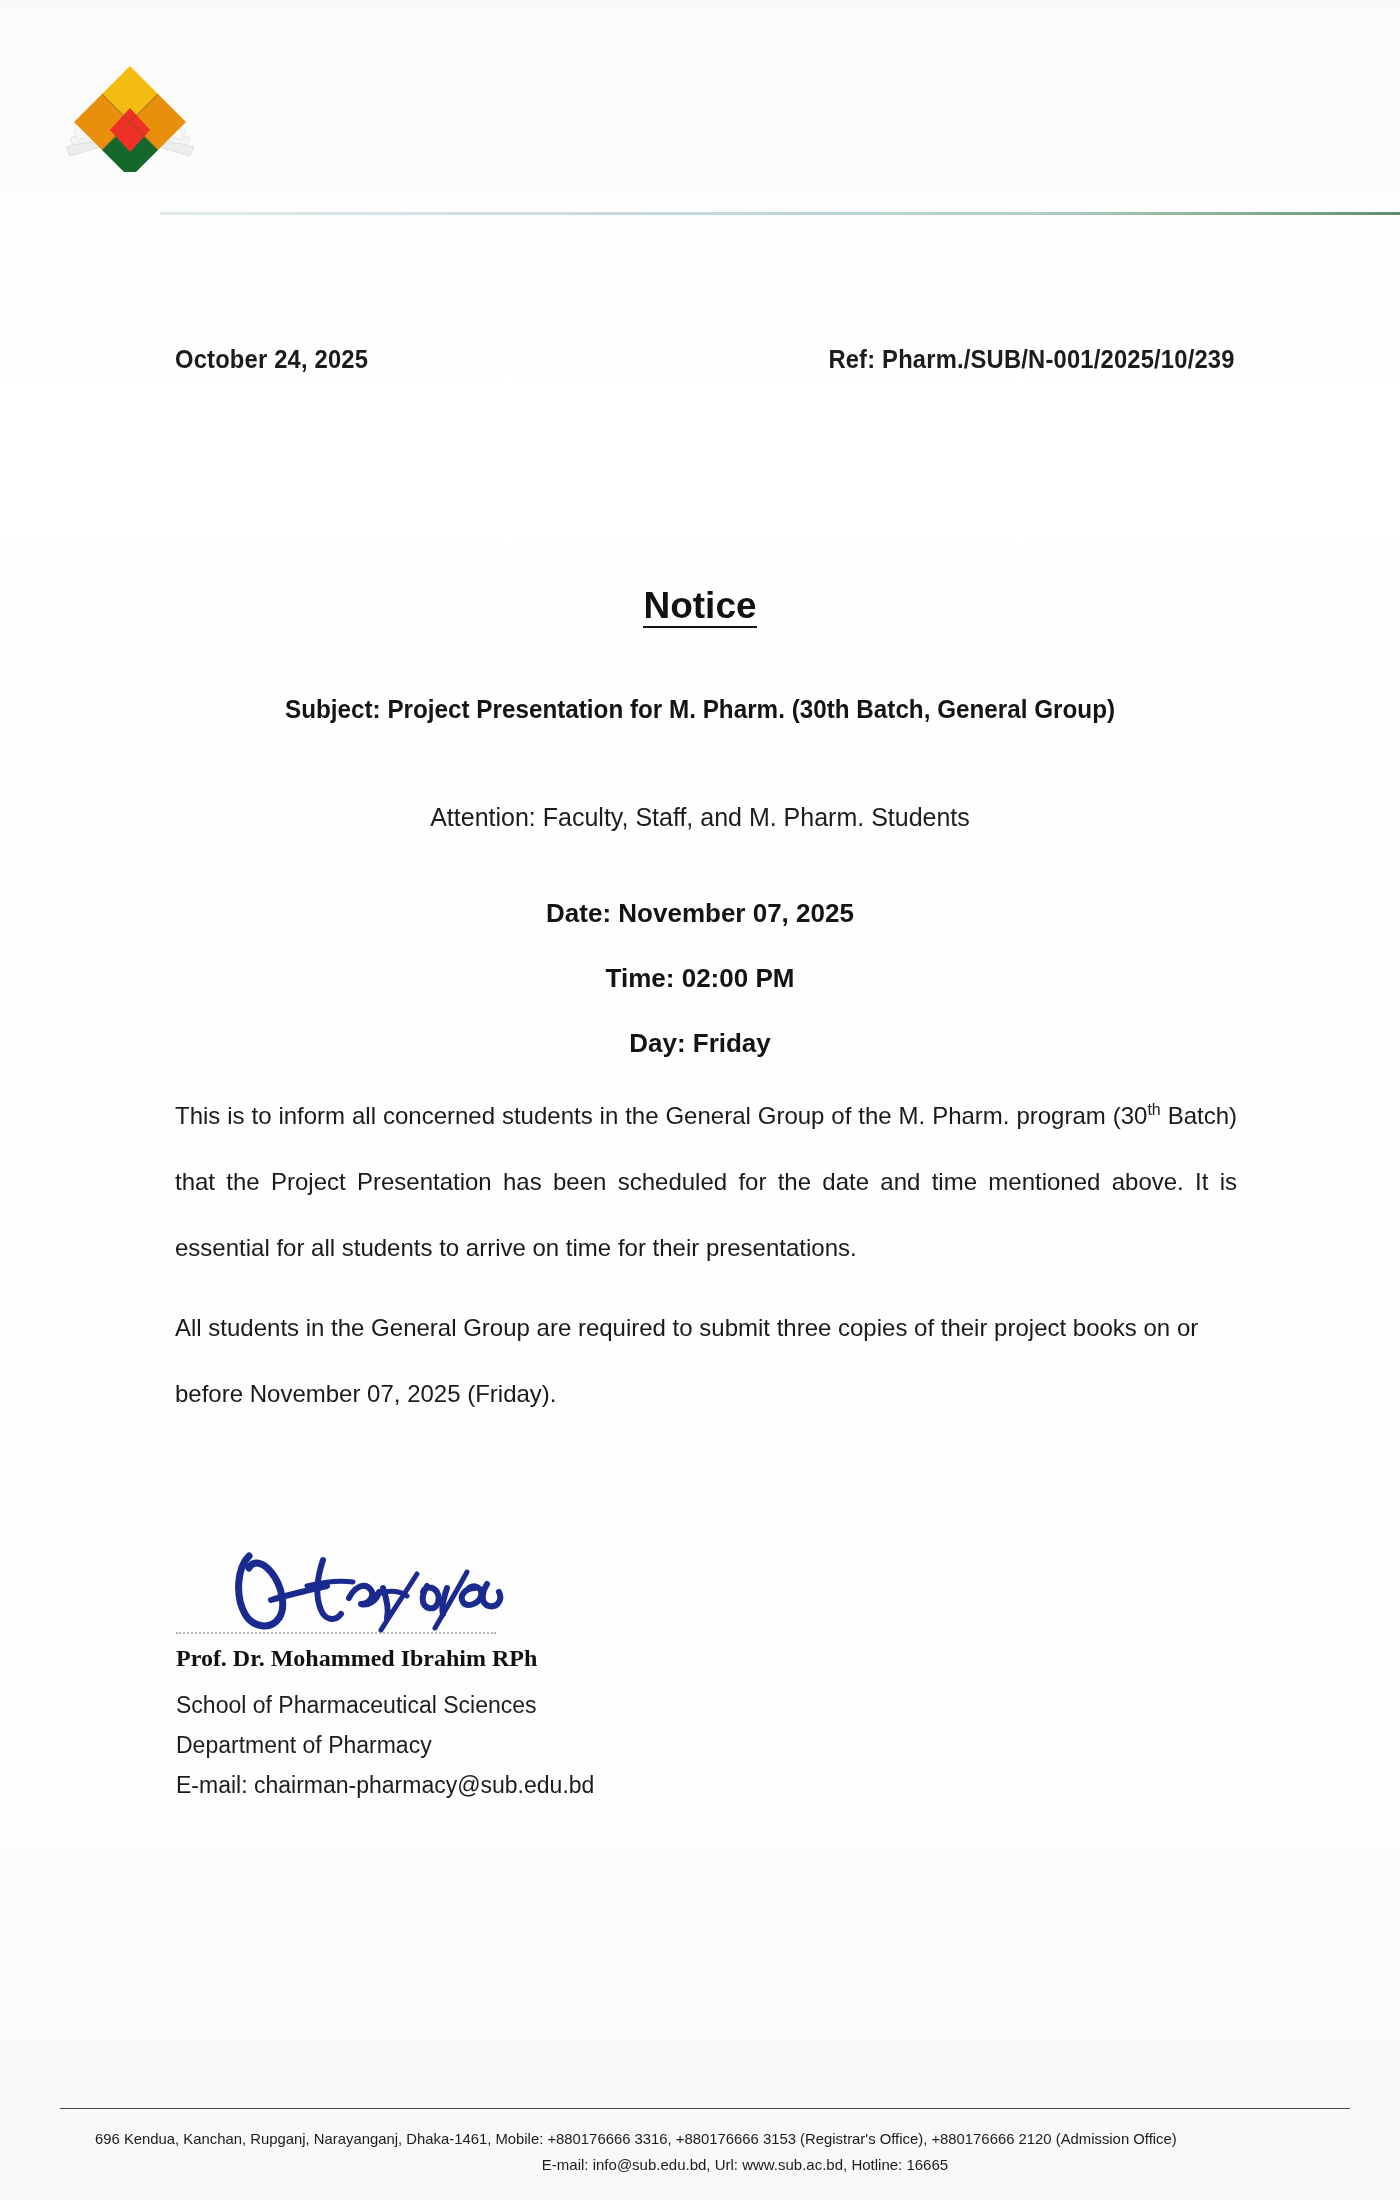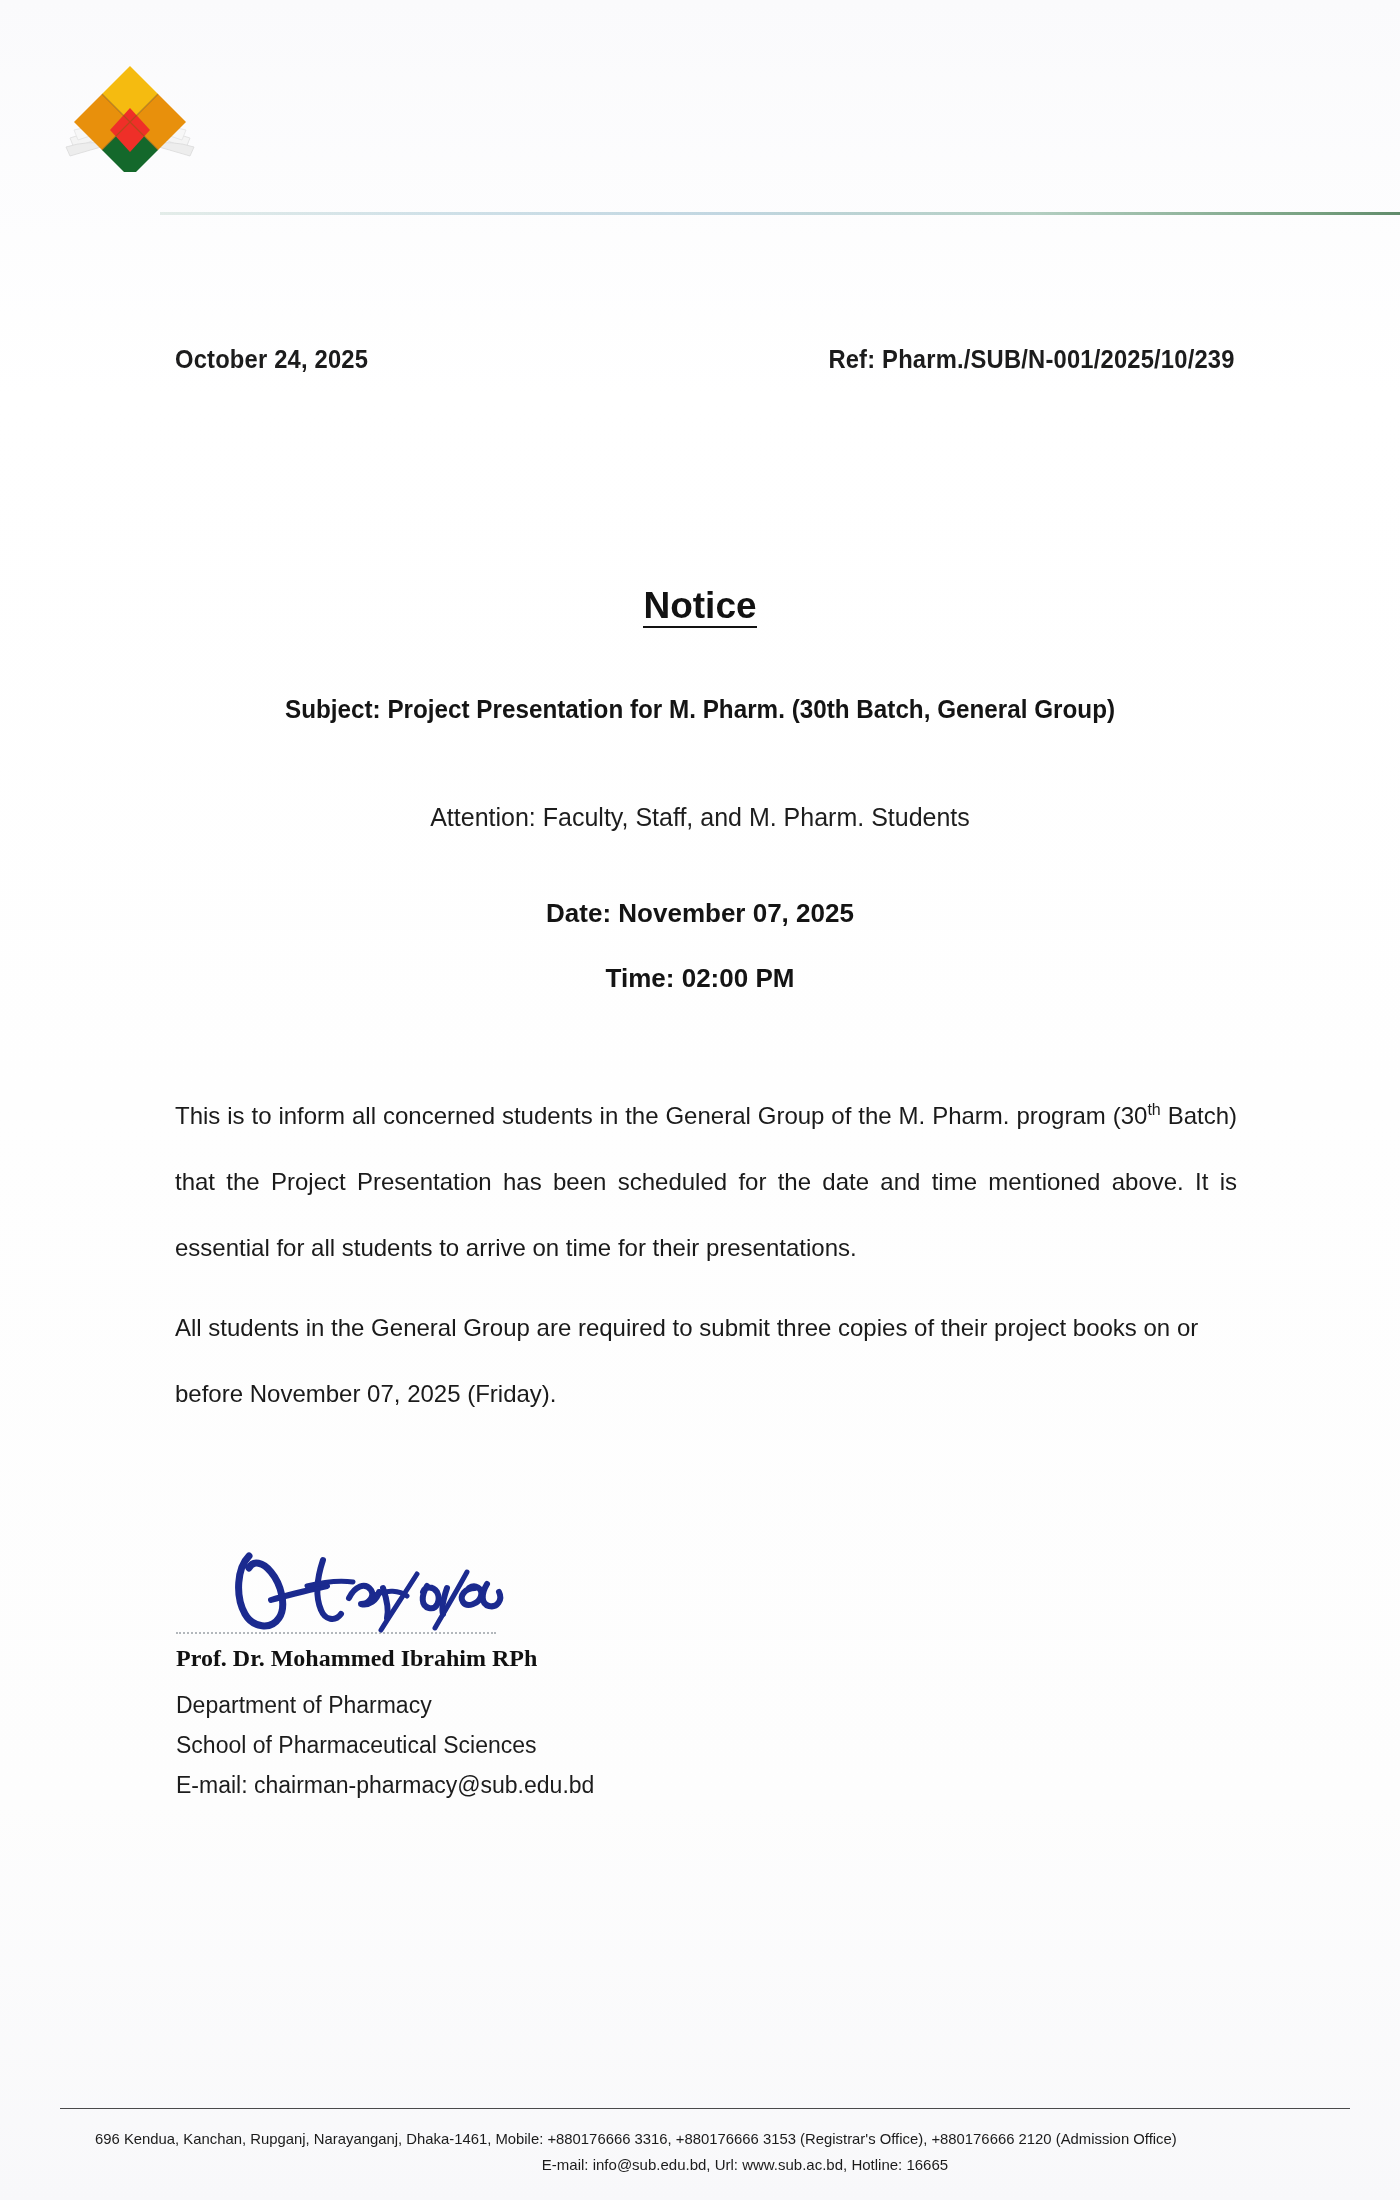--- a/index.html
+++ b/index.html
@@ -312,20 +312,21 @@
   <div class="notice-title">
     <span>Notice</span>
   </div>
 
   <div class="subject-line">Subject: Project Presentation for M. Pharm. (30th Batch, General Group)</div>
 
   <div class="attention-line">Attention: Faculty, Staff, and M. Pharm. Students</div>
 
   <div class="sched sched-date">Date: November 07, 2025</div>
   <div class="sched sched-time">Time: 02:00 PM</div>
+  <div class="sched sched-day">Day: Friday</div>
 
   <div class="body-block">
     <p class="para para-justify"><span>This is to inform all concerned students in the General Group of the M. Pharm. program (30</span><sup class="ord">th</sup><span> Batch) that the Project Presentation has been scheduled for the date and time mentioned above. It is essential for all students to arrive on time for their presentations.</span></p>
 
     <p class="para para-2">All students in the General Group are required to submit three copies of their project books on or before November 07, 2025 (Friday).</p>
   </div>
 
   <div class="sig-block">
     <div class="sig-line-dots"></div>
 
@@ -343,22 +344,22 @@
         <path d="M216 50 C212 62 210 70 212 76" stroke-width="6"></path>
         <path d="M236 34 C224 56 212 76 204 90" stroke-width="5"></path>
         <path d="M244 50 C234 50 228 58 232 64 C236 70 248 66 250 58 C252 50 244 46 238 50" stroke-width="6"></path>
         <path d="M256 46 C250 56 250 66 258 68 C266 70 272 62 268 54" stroke-width="6"></path>
       </g>
       <text x="196" y="72" font-family="Liberation Serif, serif" font-size="0" fill="#1b2a8f">24/10/25</text>
     </svg>
 
     <div class="sig-name">Prof. Dr. Mohammed Ibrahim RPh</div>
     <div class="sig-meta">
+      <div>School of Pharmaceutical Sciences</div>
       <div>Department of Pharmacy</div>
-      <div>School of Pharmaceutical Sciences</div>
       <div>E-mail: chairman-pharmacy@sub.edu.bd</div>
     </div>
   </div>
 
   <div class="footer-rule"></div>
   <div class="footer">
     <div class="footer-line-1">696 Kendua, Kanchan, Rupganj, Narayanganj, Dhaka-1461, Mobile: +880176666 3316, +880176666 3153 (Registrar's Office), +880176666 2120 (Admission Office)</div>
     <div class="footer-line-2">E-mail: info@sub.edu.bd, Url: www.sub.ac.bd, Hotline: 16665</div>
   </div>
 </div>

